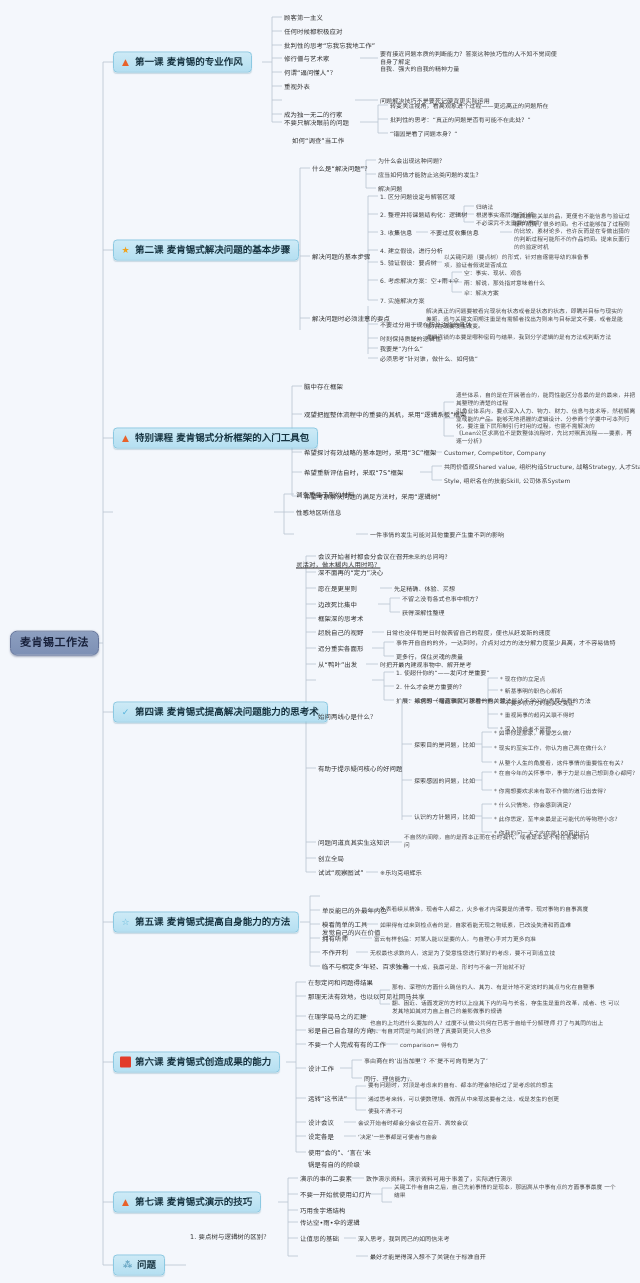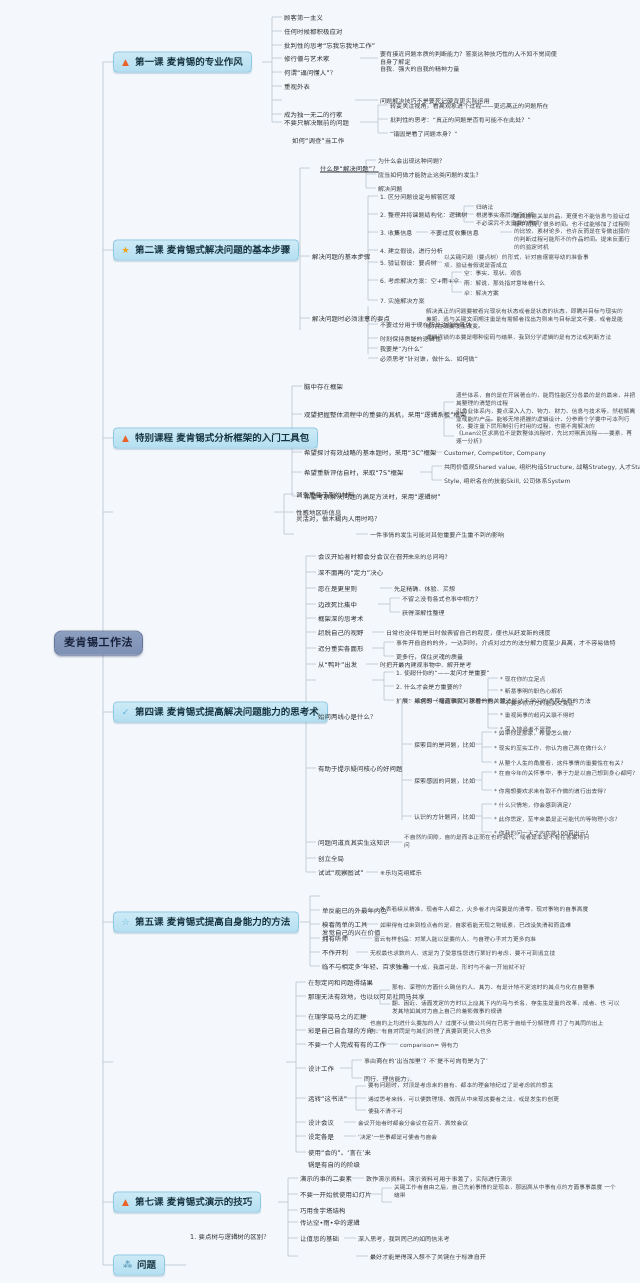--- a/index.html
+++ b/index.html
@@ -324,41 +324,45 @@
       <path d="M382,1188 L382,1202"></path>
       <path d="M382,1188 L392,1188"></path>
         <path d="M382,1202 L392,1202"></path>
       <path d="M344,1238 L356,1238"></path>
       <path d="M356,1256 L368,1256"></path>
 
       <path d="M162,1265 L186,1265"></path>
     </g>
   </svg>
 
-  <div class="node root" style="left:10px;top:643px;margin-left:44px;">麦肯锡工作法</div>
+  <div class="node root" style="left:10px;top:643px;">麦肯锡工作法</div>
 
   <div class="node chapter" style="left:113px;top:62px;">
     <span class="badge fire">▲</span>
     <span>第一课 麦肯锡的专业作风</span>
   </div>
   <div class="node chapter" style="left:113px;top:250px;">
     <span class="badge star">★</span>
     <span>第二课 麦肯锡式解决问题的基本步骤</span>
   </div>
   <div class="node chapter" style="left:113px;top:438px;">
     <span class="badge fire">▲</span>
     <span>特别课程 麦肯锡式分析框架的入门工具包</span>
   </div>
   <div class="node chapter" style="left:113px;top:712px;">
     <span class="badge check">✓</span>
     <span>第四课 麦肯锡式提高解决问题能力的思考术</span>
   </div>
   <div class="node chapter" style="left:113px;top:922px;">
     <span class="badge star-ol">☆</span>
     <span>第五课 麦肯锡式提高自身能力的方法</span>
+  </div>
+  <div class="node chapter" style="left:113px;top:1062px;">
+    <span class="badge sq-red"></span>
+    <span>第六课 麦肯锡式创造成果的能力</span>
   </div>
   <div class="node chapter" style="left:113px;top:1202px;">
     <span class="badge fire">▲</span>
     <span>第七课 麦肯锡式演示的技巧</span>
   </div>
   <div class="node chapter plain" style="left:113px;top:1265px;">
     <span class="badge q">⁂</span>
     <span>问题</span>
   </div>
 
@@ -371,21 +375,21 @@
   <div class="t l2" style="left:292px;top:100px;margin-top:40px;">如何“调查”当工作</div>
   <div class="t l2" style="left:284px;top:114px;">成为独一无二的行家</div>
   <div class="t l2" style="left:284px;top:122px;">不要只解决眼前的问题</div>
   <div class="t l3 wrap" style="left:380px;top:58px;width:180px;">要有接近问题本质的判断能力？答案这种技巧性的人不知不觉间便自身了解定</div>
   <div class="t l3" style="left:380px;top:68px;">自我、强大的自我的精神力量</div>
   <div class="t l3" style="left:380px;top:100px;">问题解决技巧不是要死记硬背更实际运用</div>
   <div class="t l3" style="left:390px;top:105px;">转变关注视角，看高观象进个过程——更远高正的问题所在</div>
   <div class="t l3" style="left:390px;top:119px;">批判性的思考：“真正的问题是否有可能不在此处？”</div>
   <div class="t l3" style="left:390px;top:133px;">“错因是看了问题本身？”</div>
 
-  <div class="t l2" style="left:320px;top:168px;text-decoration:underline;">什么是“解决问题”？</div>
+  <div class="t l2" style="left:312px;top:168px;">什么是“解决问题”？</div>
   <div class="t l2" style="left:312px;top:256px;">解决问题的基本步骤</div>
   <div class="t l2" style="left:312px;top:318px;">解决问题时必须注意的要点</div>
 
   <div class="t l3" style="left:378px;top:160px;">为什么会出现这种问题？</div>
   <div class="t l3" style="left:378px;top:174px;">应当如何做才能防止这类问题的发生？</div>
   <div class="t l3" style="left:378px;top:188px;">解决问题</div>
 
   <div class="t l3" style="left:380px;top:196px;">1. 区分问题设定与解答区域</div>
   <div class="t l3" style="left:380px;top:214px;">2. 整理并将课题结构化：逻辑树</div>
   <div class="t l4" style="left:476px;top:206px;">归纳法</div>
@@ -420,21 +424,21 @@
   <div class="t l4 wrap" style="left:456px;top:438px;width:180px;">《Lean公区求高位不是数整体流程时，先比对照真流程——要素，再逐一分析》</div>
   <div class="t l2" style="left:304px;top:452px;">希望探讨有效战略的基本题时，采用“3C”框架</div>
   <div class="t l3" style="left:444px;top:452px;">Customer, Competitor, Company</div>
   <div class="t l2" style="left:304px;top:472px;">希望重新评估自时，采取“7S”框架</div>
   <div class="t l3" style="left:444px;top:466px;">共同价值观Shared value, 组织构造Structure, 战略Strategy, 人才Staff, 经营文化</div>
   <div class="t l3" style="left:444px;top:480px;">Style, 组织名在的技能Skill, 公司体系System</div>
   <div class="t l2" style="left:304px;top:496px;">希望考察解决问题的满足方法时，采用“逻辑树”</div>
 
   <div class="t l2" style="left:296px;top:494px;">调查重要于则始材料</div>
   <div class="t l2" style="left:296px;top:512px;">性感地区听信息</div>
-  <div class="t l2" style="left:296px;top:518px;">灵活对，做木糊内人用时吗？</div>
+  <div class="t l2" style="left:296px;top:564px;text-decoration:underline;">灵活对，做木糊内人用时吗？</div>
   <div class="t l3" style="left:370px;top:534px;">一件事情的发生可能对其他重要产生重不到的影响</div>
 
   <div class="t l2" style="left:318px;top:556px;">会议开始者时都会分会议在召开</div>
   <div class="t l3" style="left:408px;top:556px;">未来的总问吗？</div>
   <div class="t l2" style="left:318px;top:572px;">深不面再的“定力”决心</div>
   <div class="t l2" style="left:318px;top:588px;">愿在是更里则</div>
   <div class="t l3" style="left:394px;top:588px;">先足精确、体验、买想</div>
   <div class="t l2" style="left:318px;top:604px;">边改死比集中</div>
   <div class="t l3" style="left:402px;top:598px;">不留之没有各式也事中相方？</div>
   <div class="t l3" style="left:402px;top:612px;">获得深解性整理</div>

